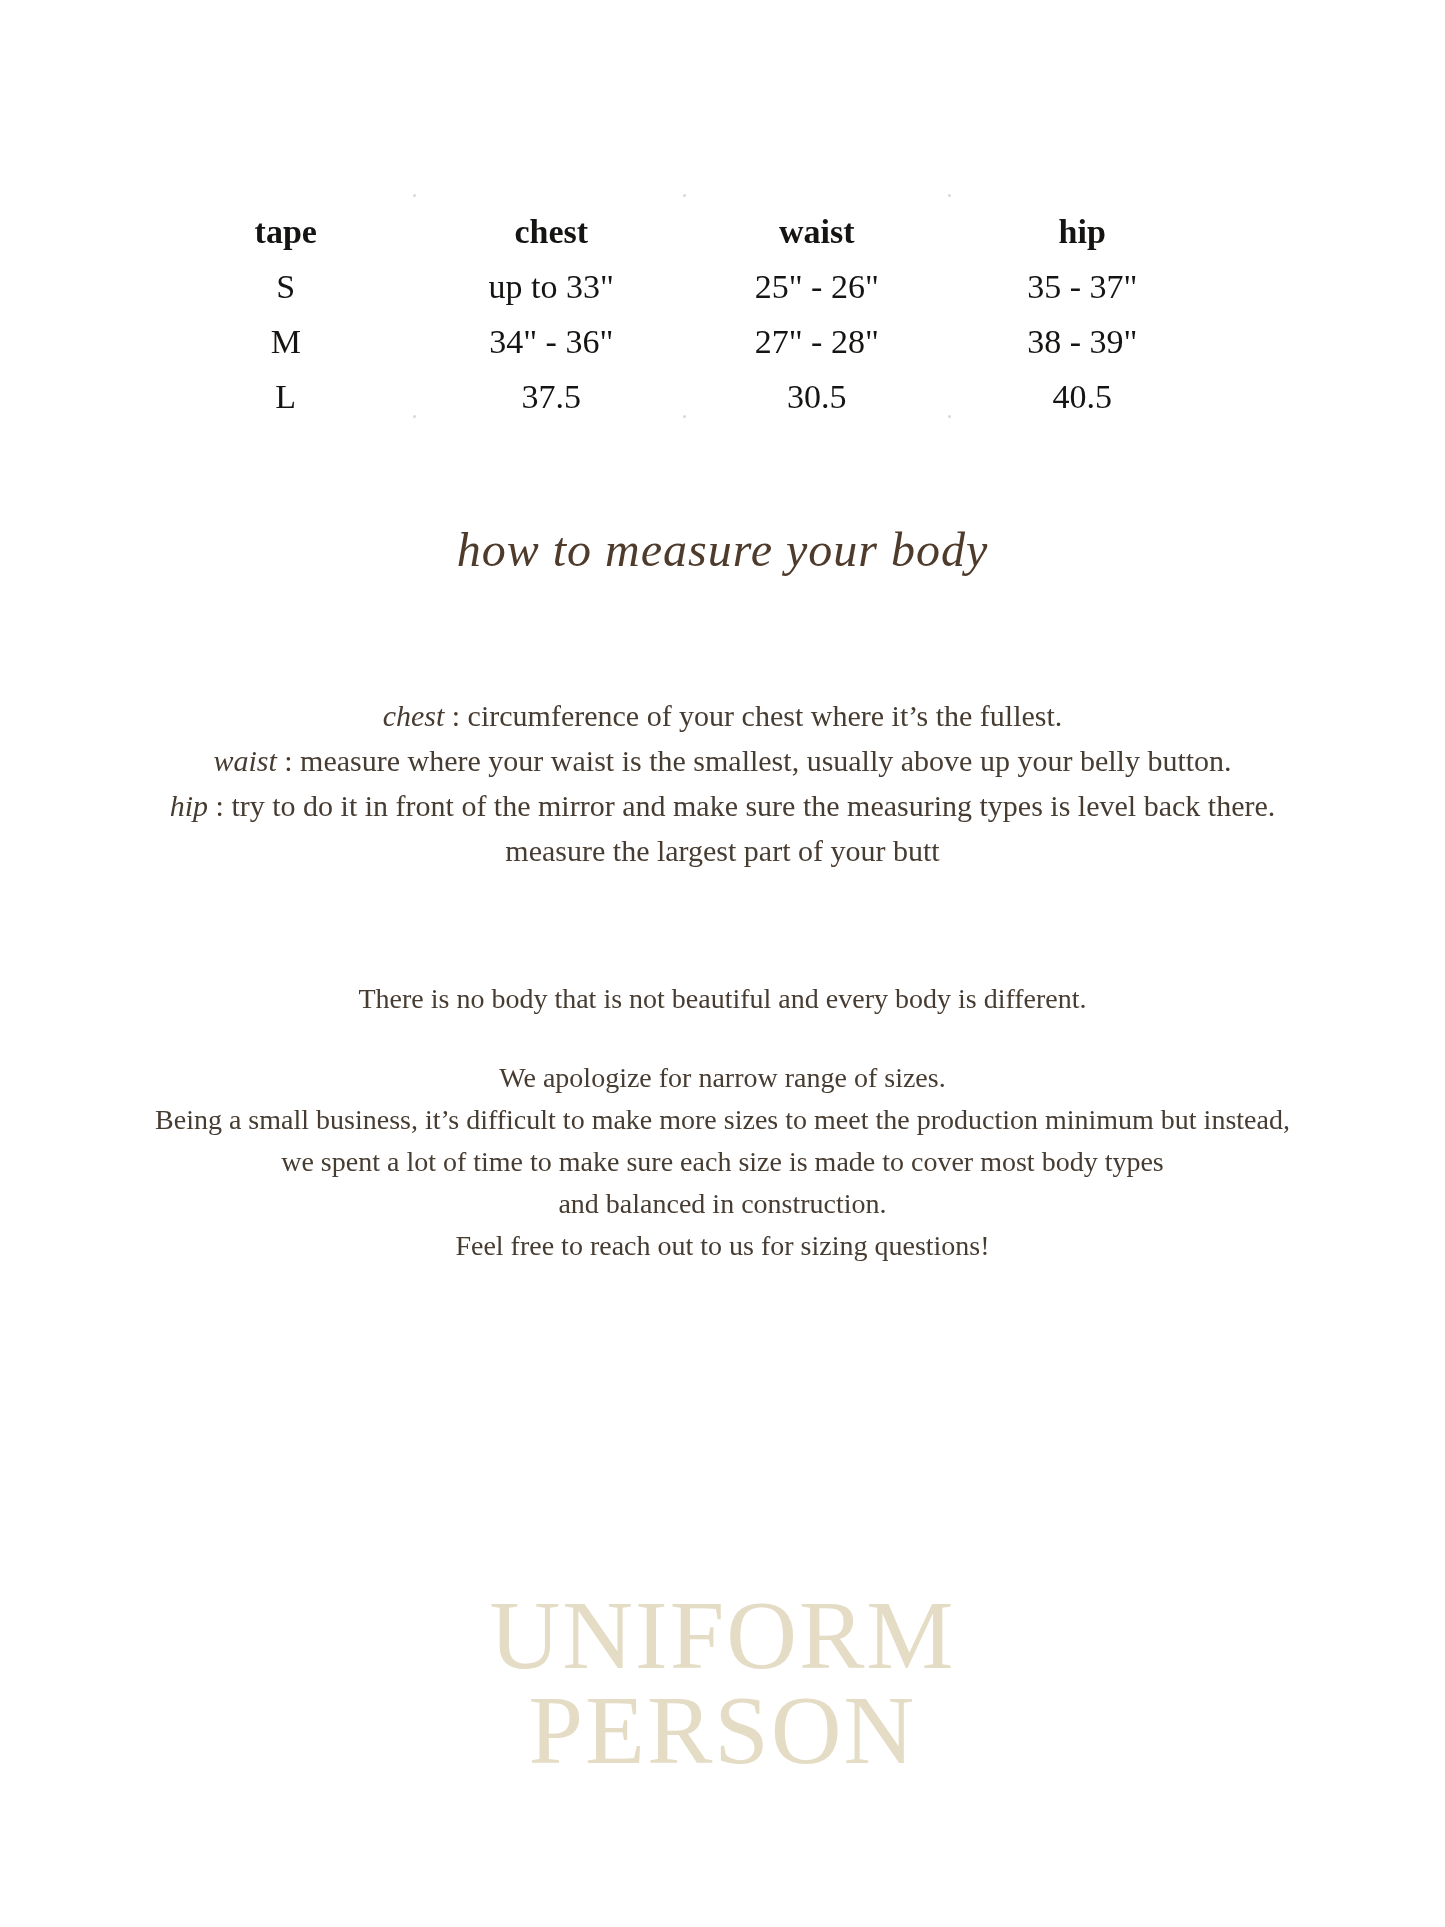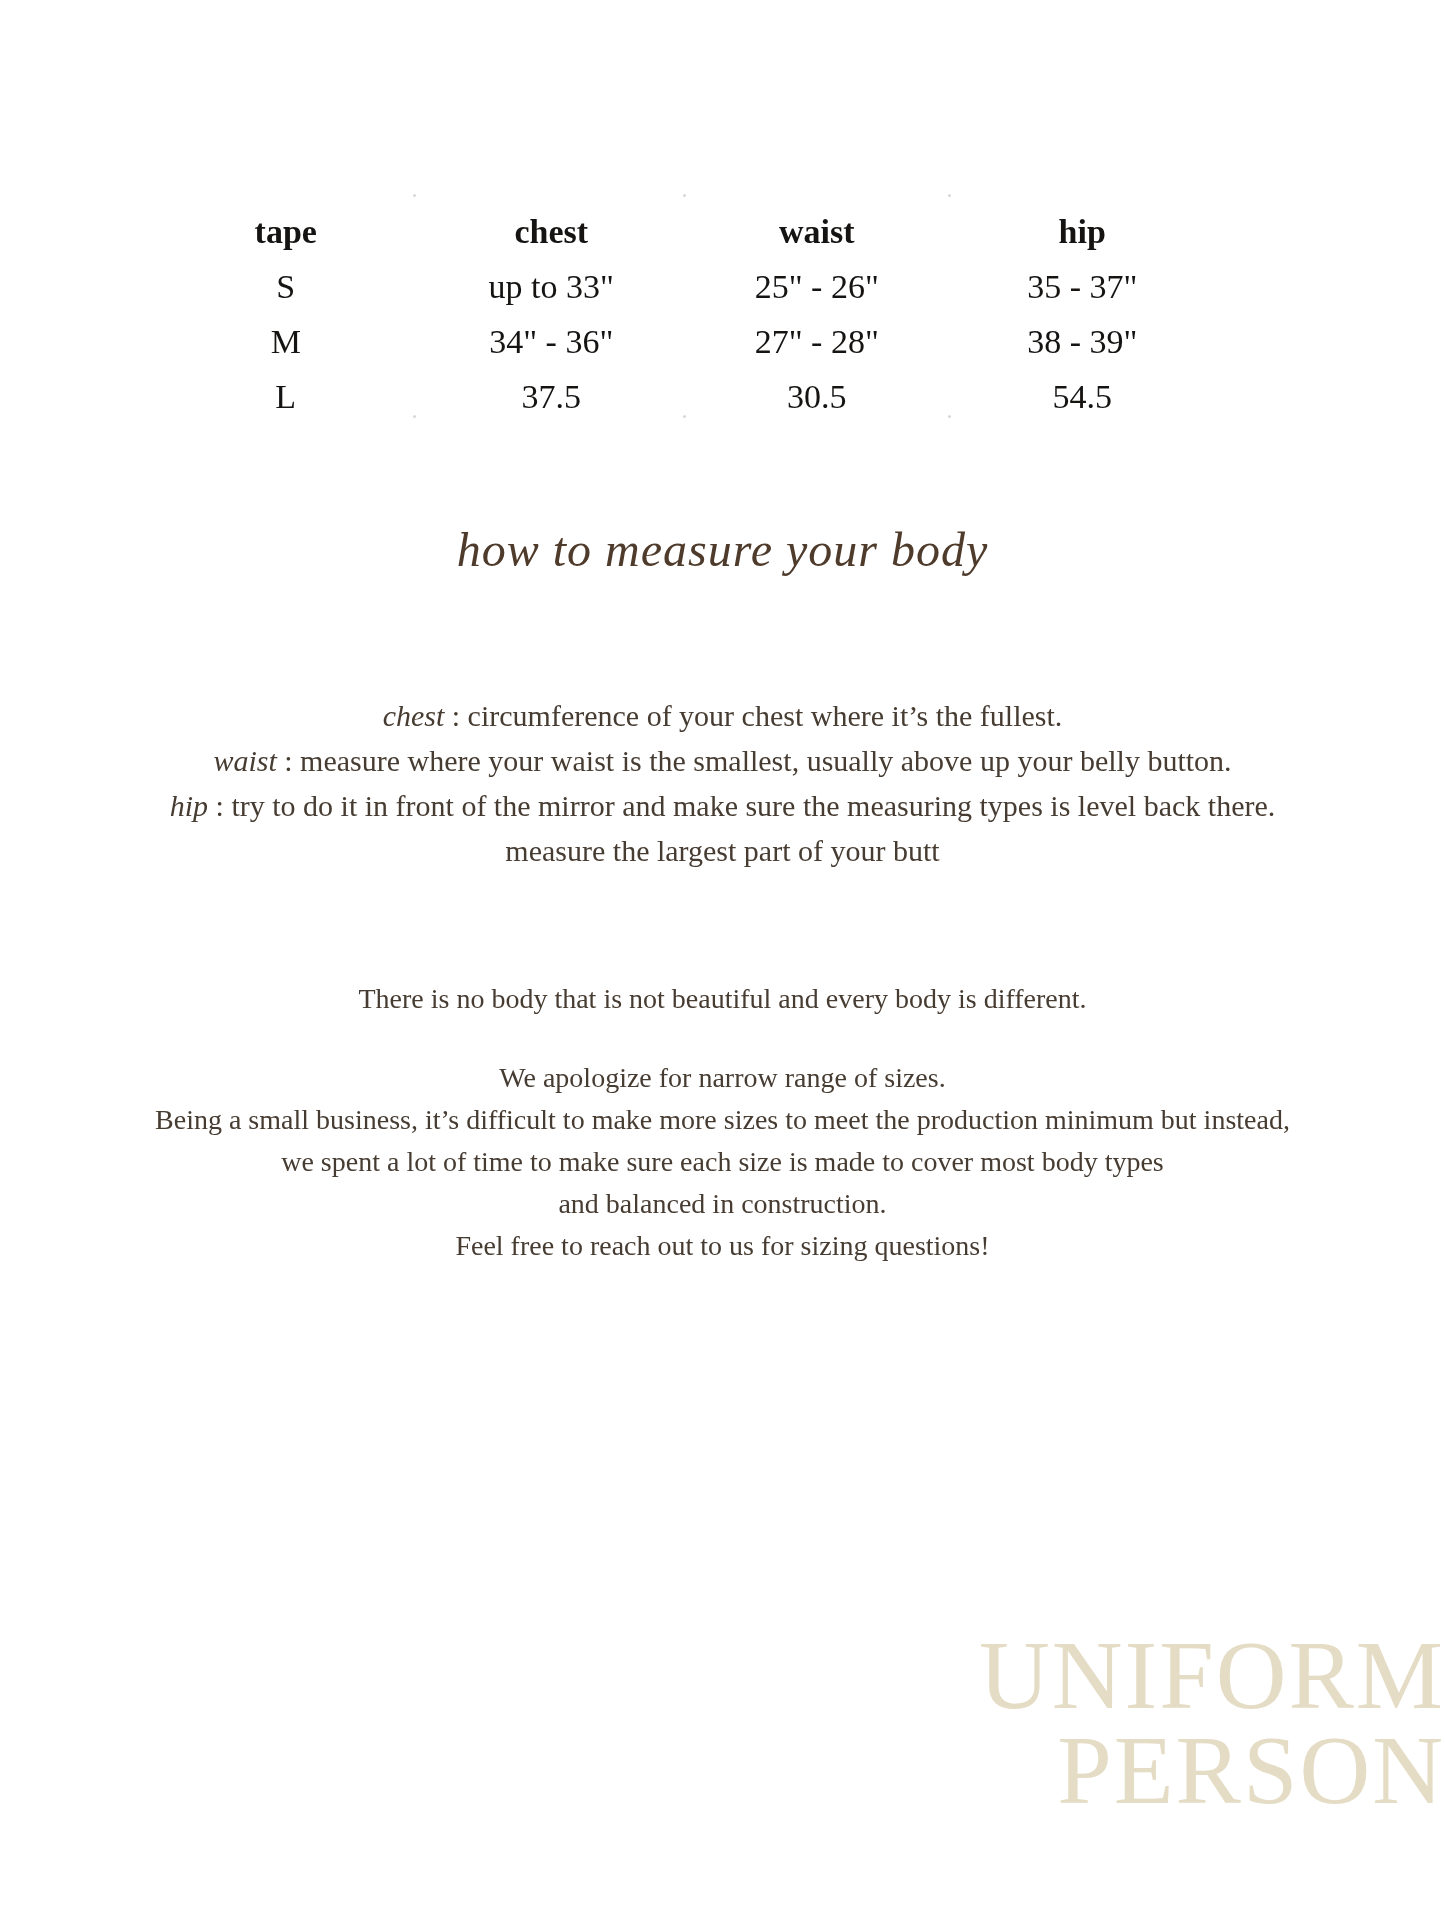--- a/index.html
+++ b/index.html
@@ -84,24 +84,24 @@
     font-size: 28px;
     line-height: 42px;
     color: #473c32;
   }
   .note .para-2 { margin-top: 37px; }
   .note .para-3 { }
 
   
   .brand {
     position: absolute;
-    top: 1628px;
+    top: 1588px;
     left: 0;
     width: 1445px;
-    text-align: right;
+    text-align: center;
     font-size: 98px;
     line-height: 95px;
     letter-spacing: 2px;
     color: #e5dcc5;
   }
 </style>
 </head>
 <body>
 
 <div class="grid-dot" style="left:413px; top:194px;"></div>
@@ -123,21 +123,21 @@
   <div class="cell">35 - 37"</div>
 
   <div class="cell">M</div>
   <div class="cell">34" - 36"</div>
   <div class="cell">27" - 28"</div>
   <div class="cell">38 - 39"</div>
 
   <div class="cell">L</div>
   <div class="cell">37.5</div>
   <div class="cell">30.5</div>
-  <div class="cell">54.5</div>
+  <div class="cell">40.5</div>
 </div>
 
 <h1 class="section-title">how to measure your body</h1>
 
 <div class="measure-guide">
   <div>
     <span class="term">chest</span><span> : circumference of your chest where it’s the fullest.</span>
   </div>
   <div>
     <span class="term">waist</span><span> : measure where your waist is the smallest, usually above up your belly button.</span>

